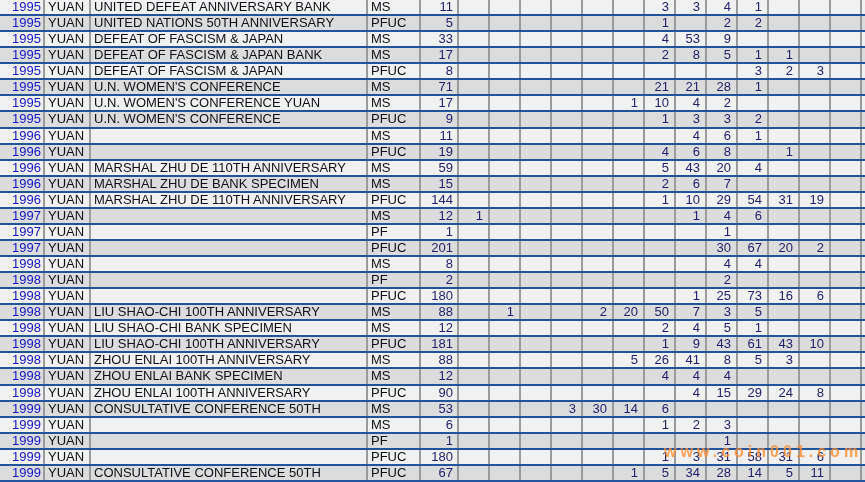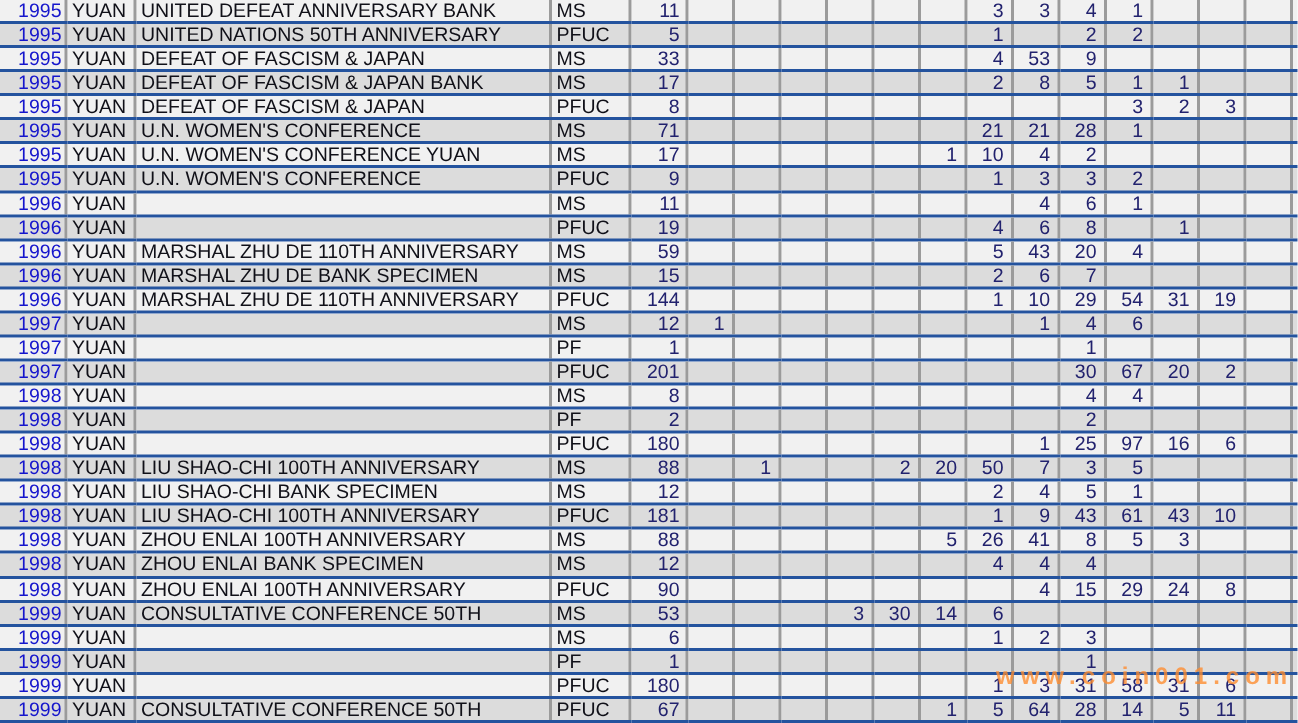--- a/index.html
+++ b/index.html
@@ -440,21 +440,21 @@
     <td class="num">180</td>
     <td class="grade"></td>
     <td class="grade"></td>
     <td class="grade"></td>
     <td class="grade"></td>
     <td class="grade"></td>
     <td class="grade"></td>
     <td class="grade"></td>
     <td class="grade">1</td>
     <td class="grade">25</td>
-    <td class="grade">97</td>
+    <td class="grade">73</td>
     <td class="grade">16</td>
     <td class="grade">6</td>
     <td class="grade"></td>
     <td class="cut"></td>
   </tr>
       <tr>
     <td class="year"><a>1998</a></td>
     <td class="txt">YUAN</td>
     <td class="txt">LIU SHAO-CHI 100TH ANNIVERSARY</td>
     <td class="txt">MS</td>
@@ -669,21 +669,21 @@
     <td class="txt">CONSULTATIVE CONFERENCE 50TH</td>
     <td class="txt">PFUC</td>
     <td class="num">67</td>
     <td class="grade"></td>
     <td class="grade"></td>
     <td class="grade"></td>
     <td class="grade"></td>
     <td class="grade"></td>
     <td class="grade">1</td>
     <td class="grade">5</td>
-    <td class="grade">64</td>
+    <td class="grade">34</td>
     <td class="grade">28</td>
     <td class="grade">14</td>
     <td class="grade">5</td>
     <td class="grade">11</td>
     <td class="grade"></td>
     <td class="cut"></td>
   </tr>
     </tbody>
 </table>
 

